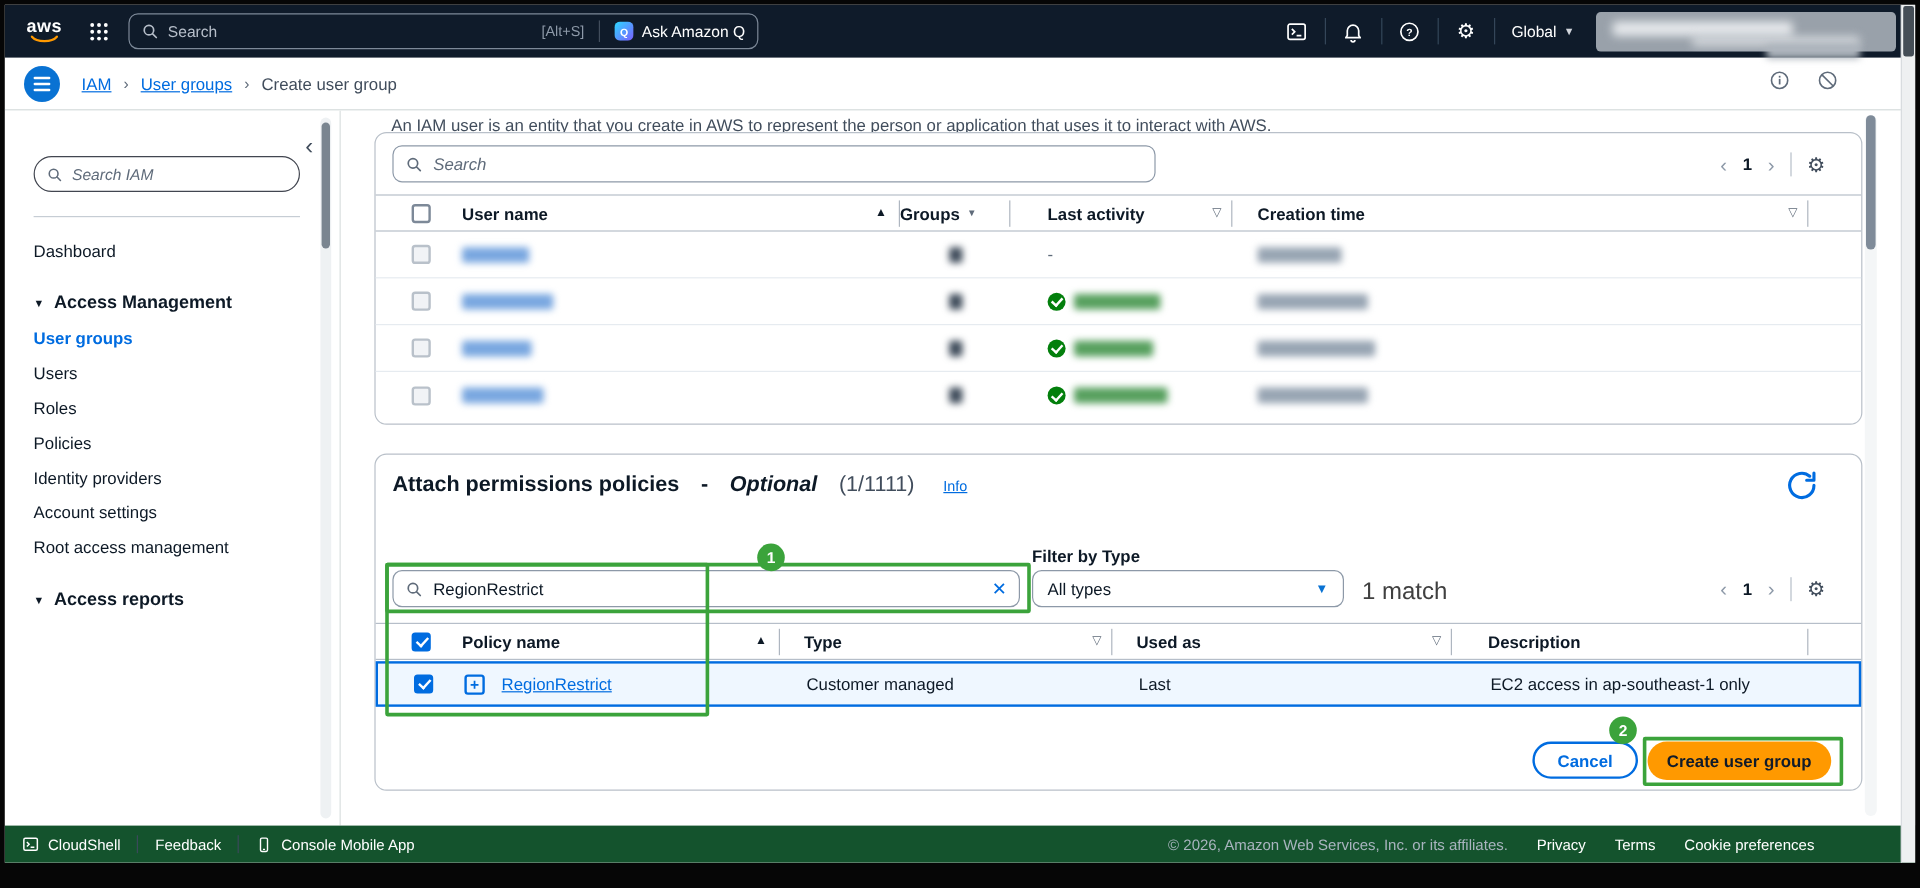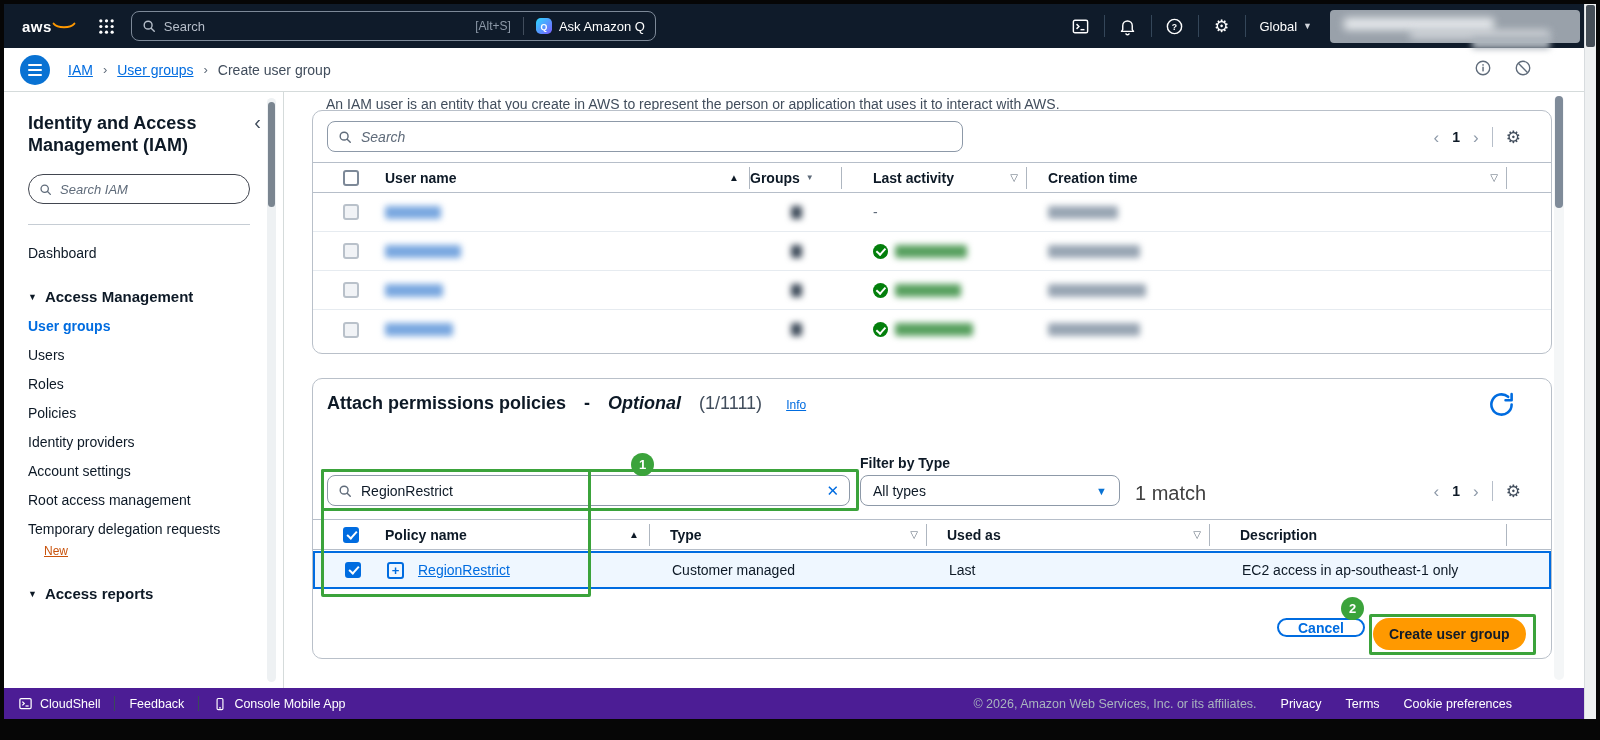--- a/index.html
+++ b/index.html
@@ -2,21 +2,21 @@
 <html><head>
 <meta charset="utf-8">
 <style>
   * { margin:0; padding:0; box-sizing:border-box; }
   html,body{ width:1600px; height:740px; }
   body{ font-family:"Liberation Sans","DejaVu Sans",sans-serif; background:#fff; color:#0d1926; }
   .frame{ position:relative; width:1600px; height:740px; border:4px solid #060606; border-bottom:21px solid #060606; background:#fff; overflow:hidden; }
 
   
   .topbar{ position:absolute; left:0; top:0; right:0; height:44px; background:#0f1b2a; display:flex; align-items:center; padding:0 12px; gap:12px; z-index:10; }
-  .aws-logo{ display:flex; flex-direction:row; align-items:center; margin:0 6px; }
+  .aws-logo{ display:flex; flex-direction:column; align-items:center; margin:0 6px; }
   .aws-logo .t{ color:#fff; font-weight:bold; font-size:15px; letter-spacing:.5px; line-height:13px; }
   .grid-btn{ margin:0 4px; display:flex; }
   .q-search{ width:525px; height:30px; border:1px solid #7d8998; border-radius:8px; display:flex; align-items:center; padding:0 10px; gap:8px; color:#b6bec9; font-size:13px; }
   .q-search .ph{ flex:1; }
   .q-search .shortcut{ color:#8d99a8; font-size:12px; }
   .q-search .qsep{ width:1px; height:18px; background:#414d5c; margin:0 4px; }
   .q-search .askq{ color:#fff; display:flex; align-items:center; gap:7px; font-size:13px; }
   .tb-right{ margin-left:auto; display:flex; align-items:center; height:100%; }
   .tb-ic{ width:46px; height:100%; display:flex; align-items:center; justify-content:center; color:#fff; }
   .vsep{ width:1px; height:22px; background:#32415333; background:#344659; }
@@ -132,28 +132,28 @@
   .plink{ color:#006ce0; text-decoration:underline; }
 
   .ann-rect{ position:absolute; border:3px solid #3ba33b; border-radius:2px; pointer-events:none; z-index:6; }
   .ann-a{ left:8px; top:90px; width:538px; height:42px; }
   .ann-b{ left:8px; top:90px; width:270px; height:128px; }
   .ann-c{ left:1056px; top:235px; width:167px; height:41px; }
   .ann-circ{ position:absolute; width:23px; height:23px; border-radius:50%; background:#3ba33b; color:#fff; font-size:13px; font-weight:bold; display:flex; align-items:center; justify-content:center; z-index:7; }
   .circ1{ left:318px; top:74px; }
   .circ2{ left:1028px; top:218px; }
 
-  .btn-cancel{ position:absolute; left:964px; top:239px; height:19px; padding:0 19px; border:2px solid #006ce0; border-radius:17px; background:#fff; color:#006ce0; font-weight:bold; font-size:14px; display:flex; align-items:center; }
+  .btn-cancel{ position:absolute; left:964px; top:239px; height:31px; padding:0 19px; border:2px solid #006ce0; border-radius:17px; background:#fff; color:#006ce0; font-weight:bold; font-size:14px; display:flex; align-items:center; }
   .btn-create{ position:absolute; left:1060px; top:239px; height:32px; padding:0 16px; border:0; border-radius:17px; background:#ff9900; color:#101b2a; font-weight:bold; font-size:14px; display:flex; align-items:center; z-index:5; }
 
   .main-scroll{ position:absolute; right:32px; top:4px; bottom:8px; width:10px; background:#f4f6f7; border-radius:5px; }
   .main-thumb{ position:absolute; left:1px; right:1px; top:0; height:112px; background:#7f8b99; border-radius:4px; }
 
   
-  .footer{ position:absolute; left:0; right:0; bottom:0; height:31px; background:#4c1d95; display:flex; align-items:center; padding:0 84px 0 14px; gap:14px; color:#fff; font-size:12.5px; z-index:10; }
+  .footer{ position:absolute; left:0; right:0; bottom:0; height:31px; background:#14532d; display:flex; align-items:center; padding:0 84px 0 14px; gap:14px; color:#fff; font-size:12.5px; z-index:10; }
   .ft-item{ display:flex; align-items:center; gap:7px; color:#fff; }
   .fsep{ width:1px; height:15px; background:#3a4a5a; }
   .ft-right{ margin-left:auto; display:flex; align-items:center; gap:24px; }
   .copy{ color:#a9b4bf; }
 
   
   .win-scroll{ position:absolute; right:0; top:0; bottom:0; width:12px; background:#eef0f1; border-left:1px solid #d8dcdf; z-index:99; }
   .win-thumb{ position:absolute; left:1px; right:1px; top:1px; height:42px; background:#454e57; border-radius:2px; }
 </style>
 </head>
@@ -268,21 +268,20 @@
           </svg>
       </span>
     </div>
   </div>
 
   <div class="middle">
 
     <div class="sidebar">
       <div class="sb-in">
         <div class="sb-head">
-          <div class="sb-title">Identity and Access Management (IAM)</div>
           <span class="sb-collapse">‹</span>
         </div>
         <div class="sb-search">
           <svg width="13" height="13" viewBox="0 0 16 16" style="color:#5f6b7a">
               <circle cx="7" cy="7" r="4.5" fill="none" stroke="currentColor" stroke-width="1.6"></circle>
               <line x1="10.5" y1="10.5" x2="14" y2="14" stroke="currentColor" stroke-width="1.6" stroke-linecap="round"></line>
             </svg>
           <span class="ph">Search IAM</span>
         </div>
         <hr class="sb-hr">
@@ -293,23 +292,20 @@
           <span>Access Management</span>
         </div>
         <ul class="sb-list">
           <li class="sel"><a href="#">User groups</a></li>
           <li><a href="#">Users</a></li>
           <li><a href="#">Roles</a></li>
           <li><a href="#">Policies</a></li>
           <li><a href="#">Identity providers</a></li>
           <li><a href="#">Account settings</a></li>
           <li><a href="#">Root access management</a></li>
-          <li><a href="#">Temporary delegation requests</a>
-            <div class="sb-new-line"><span class="new-badge">New</span></div>
-          </li>
         </ul>
 
         <div class="sb-sec">
           <span class="tri">▼</span>
           <span>Access reports</span>
         </div>
       </div>
       <div class="sb-scroll">
         <div class="sb-thumb"></div>
       </div>

